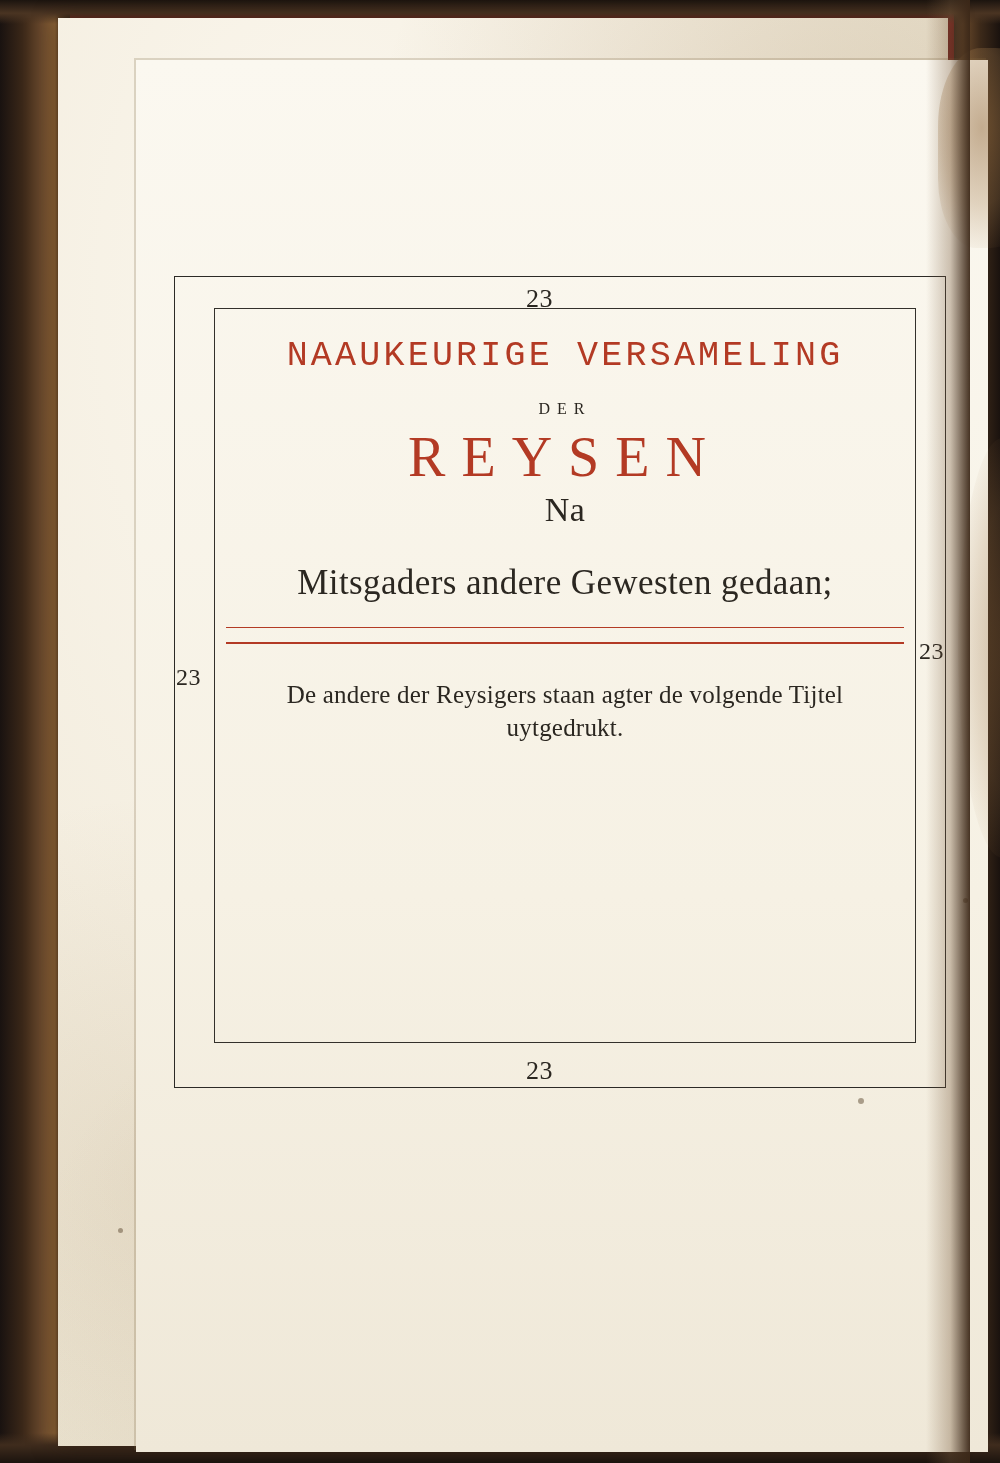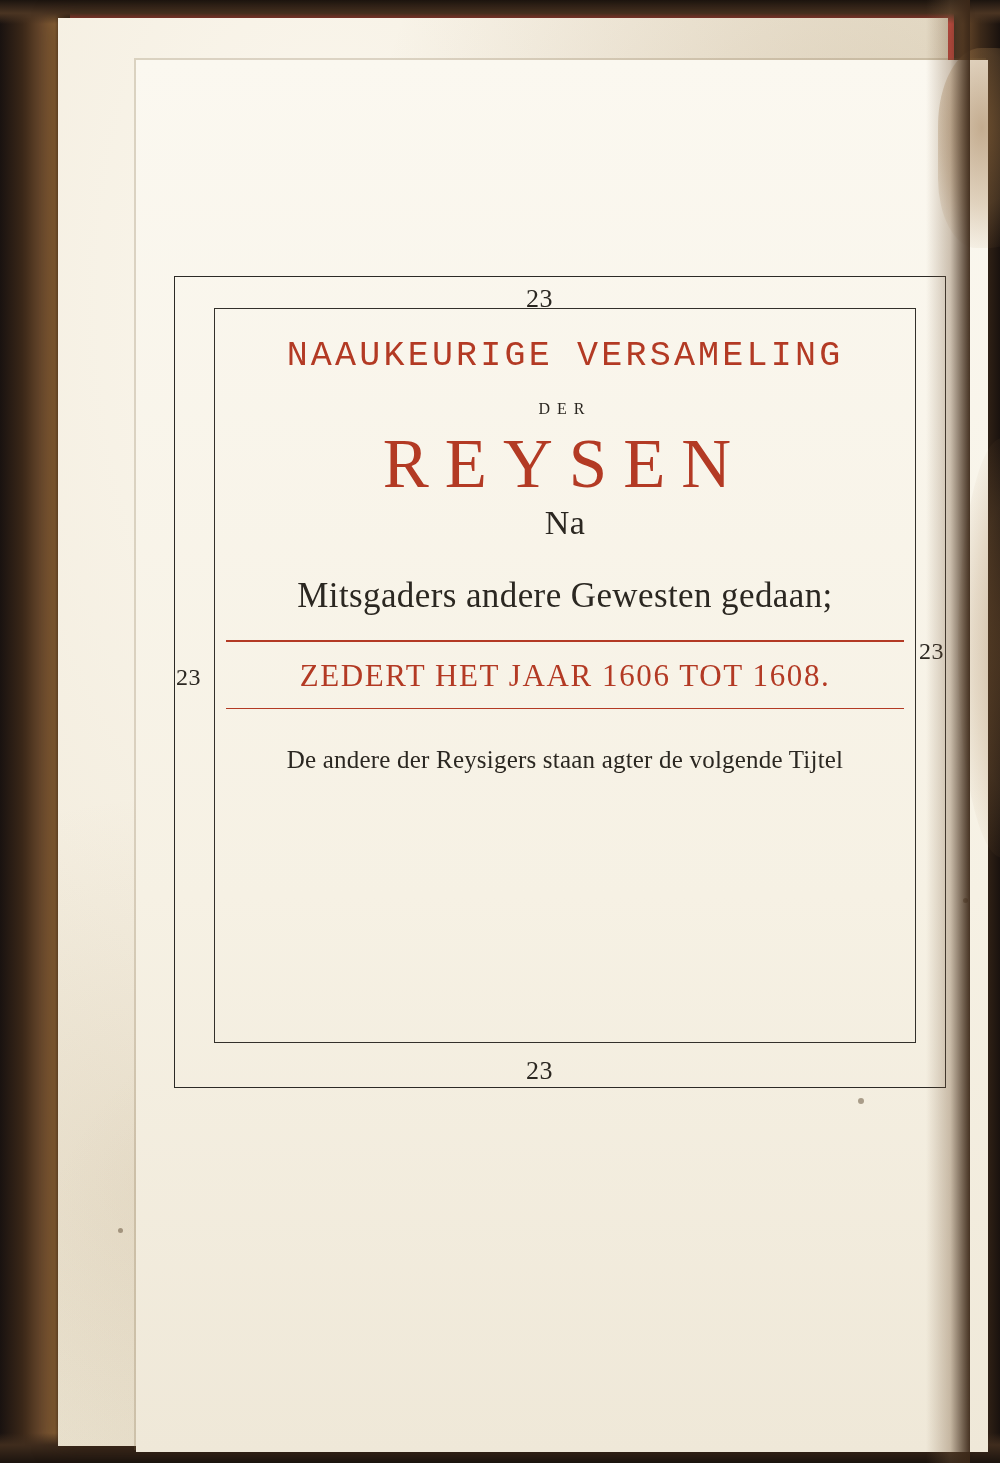--- a/index.html
+++ b/index.html
@@ -9,21 +9,21 @@
   }
   body {
     font-family: "Liberation Serif", serif;
   }
 
   .page {
     position: relative;
     width: 1000px;
     height: 1463px;
     overflow: hidden;
-    background: #ef4444;
+    background: #7f1d1d;
   }
 
   
   .binding-left {
     position: absolute;
     left: 0; top: 0;
     width: 70px; height: 1463px;
     background: linear-gradient(90deg,#1d1511 0%, #3d2a1d 30%, #6a4a2f 58%, #8a6238 75%, #4d3venue 100%);
     background: linear-gradient(90deg,#191210 0%, #3a2718 32%, #6b4a2d 60%, #8c6336 78%, #3b2a1c 100%);
   }
@@ -158,21 +158,21 @@
     letter-spacing: 7px;
     margin-top: 24px;
   }
   .line-gedenk {
     font-size: 38px;
     font-style: italic;
     letter-spacing: 3px;
     margin-top: 20px;
   }
   .line-reysen {
-    font-size: 69px;
+    font-size: 56px;
     letter-spacing: 16px;
     margin-top: 10px;
     line-height: 1.05;
   }
   .line-na {
     font-size: 34px;
     margin-top: 4px;
     letter-spacing: .5px;
   }
   .line-oost {
@@ -241,23 +241,23 @@
       <div class="sig sig-left black">23</div>
       <div class="sig sig-right black">23</div>
 
       <div class="content">
         <div class="line1 red">NAAUKEURIGE VERSAMELING</div>
         <div class="line-der black">DER</div>
         <div class="line-reysen red">REYSEN</div>
         <div class="line-na black">Na</div>
         <div class="line-mits black">Mitsgaders andere Gewesten gedaan;</div>
         <div class="rule"></div>
-        <div class="line-zedert red">ZEDERT HET JAAR 1606 TOT 1608.</div>
         <div class="rule2"></div>
         <div class="note black">
           <span>De andere der Reysigers staan agter de volgende Tijtel</span>
+          <span class="l2">uytgedrukt.</span>
         </div>
       </div>
     </div>
   </div>
 
   <div class="gutter"></div>
 </div>
 
 </body></html>

